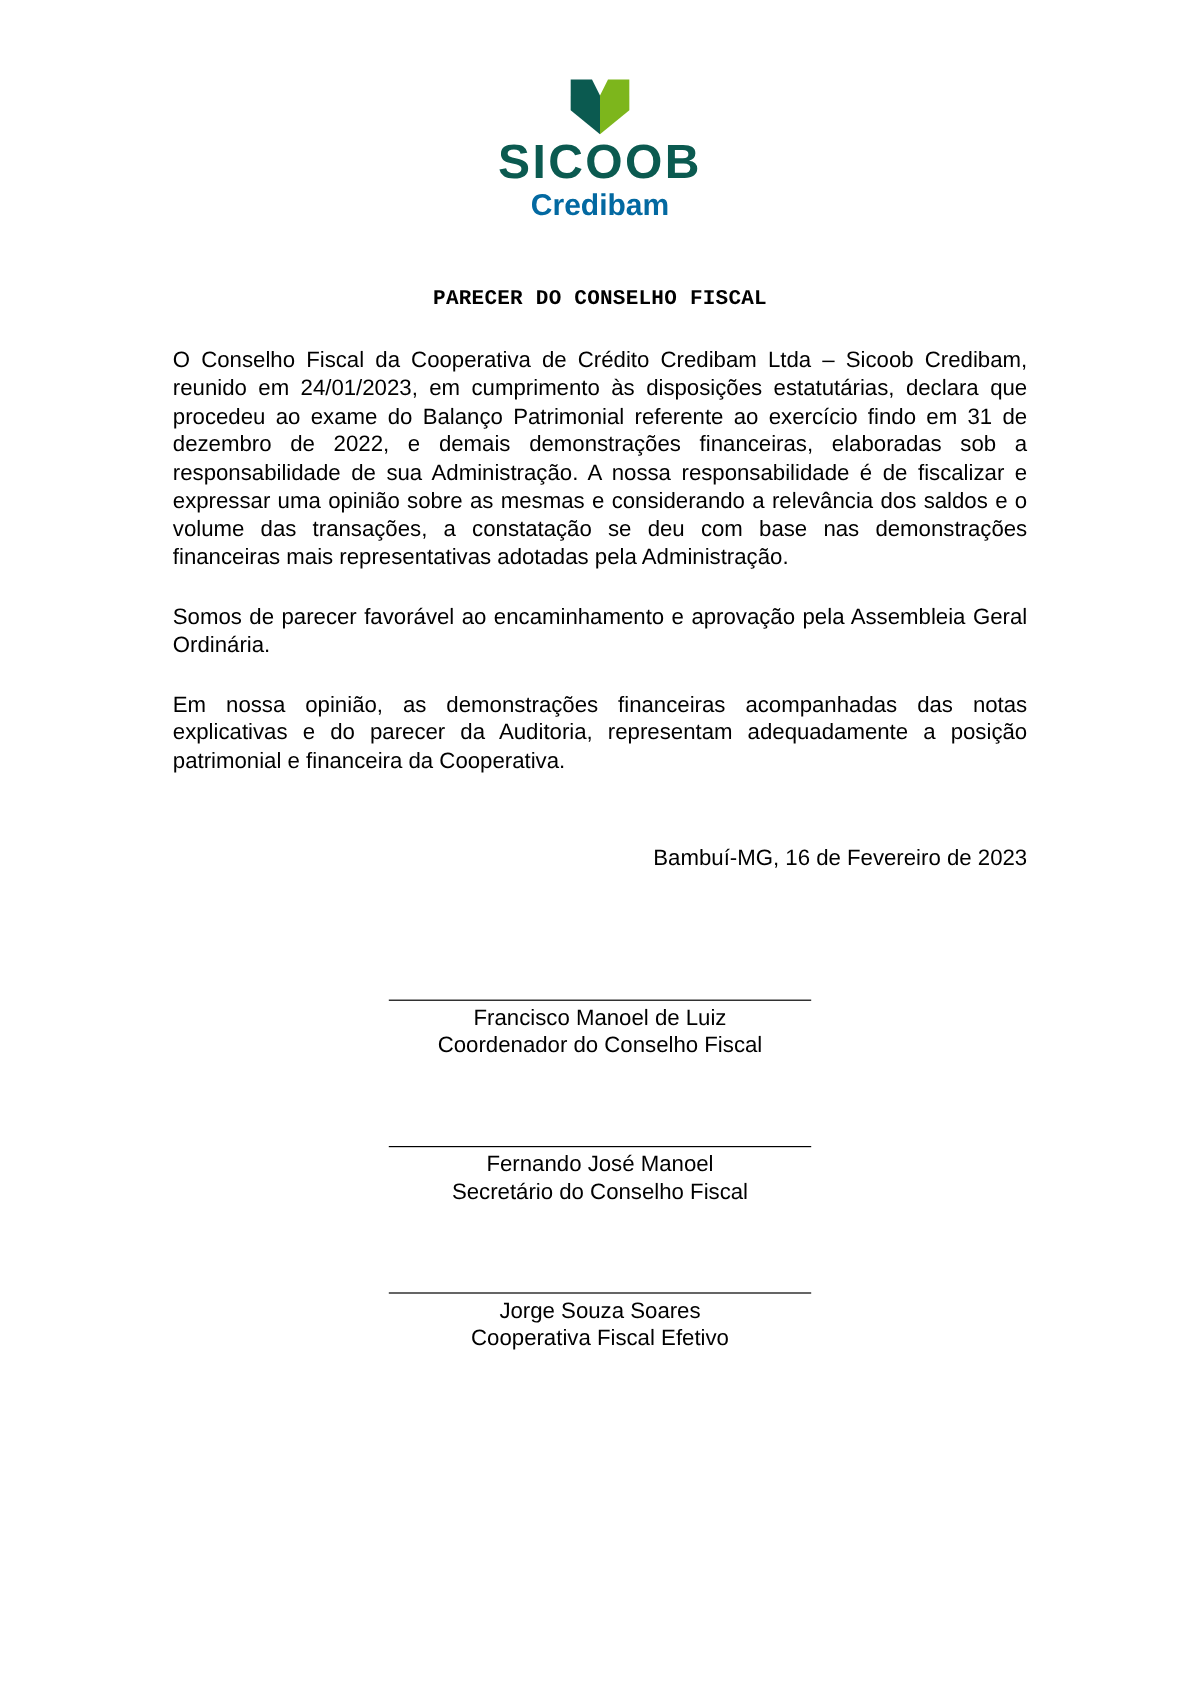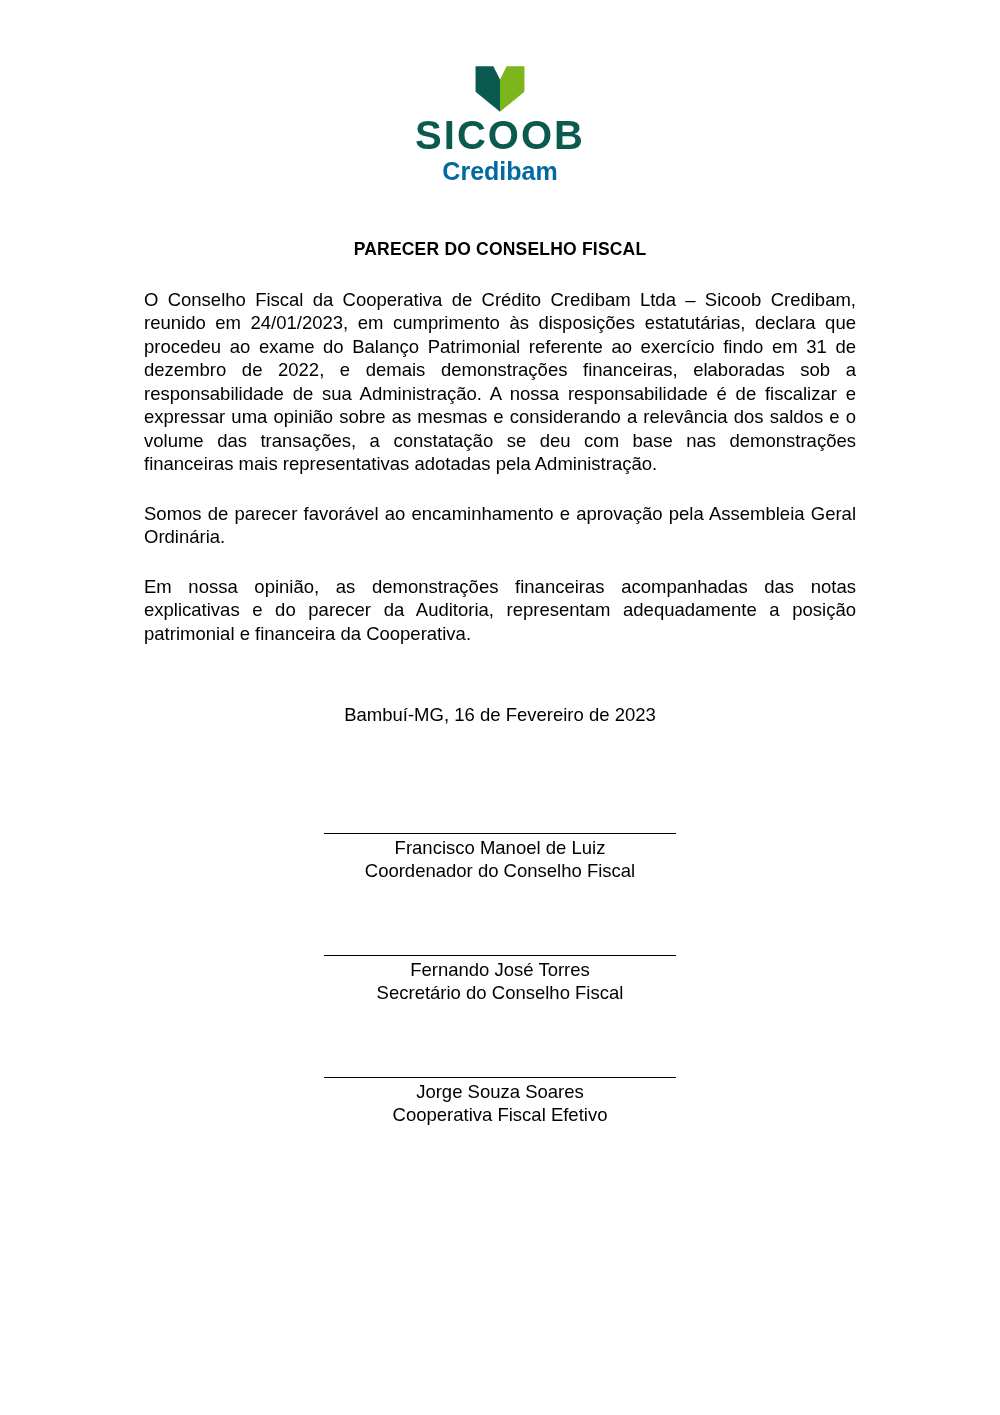--- a/index.html
+++ b/index.html
@@ -40,27 +40,28 @@
     margin: 0 auto;
     font-size: 18.5px;
     line-height: 23.5px;
   }
   .doc-title {
     text-align: center;
     font-weight: bold;
     font-size: 17.5px;
     margin-top: 54px;
     letter-spacing: 0.2px;
+    font-family: Liberation Mono, monospace;
   }
   .para {
     text-align: justify;
     margin-top: 26px;
   }
   .dateline {
-    text-align: center;
+    text-align: right;
     margin-top: 58px;
   }
   .sig-block {
     width: 352px;
     margin: 0 auto;
     text-align: center;
   }
   .sig-first { margin-top: 106px; }
   .sig-next  { margin-top: 72px; }
   .sig-line {
@@ -94,21 +95,21 @@
     <p class="dateline">Bambuí-MG, 16 de Fevereiro de 2023</p>
 
     <div class="sig-block sig-first">
       <div class="sig-line"></div>
       <div class="sig-name">Francisco Manoel de Luiz</div>
       <div class="sig-role">Coordenador do Conselho Fiscal</div>
     </div>
 
     <div class="sig-block sig-next">
       <div class="sig-line"></div>
-      <div class="sig-name">Fernando José Torres</div>
+      <div class="sig-name">Fernando José Manoel</div>
       <div class="sig-role">Secretário do Conselho Fiscal</div>
     </div>
 
     <div class="sig-block sig-next">
       <div class="sig-line"></div>
       <div class="sig-name">Jorge Souza Soares</div>
       <div class="sig-role">Cooperativa Fiscal Efetivo</div>
     </div>
 
   </main>

